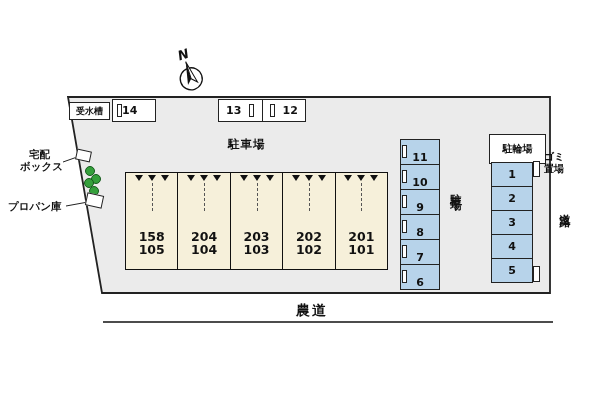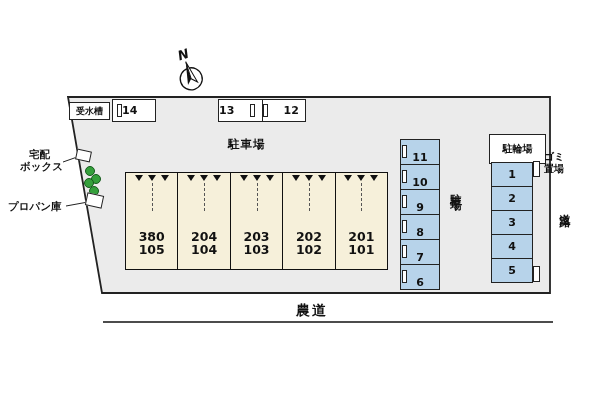--- a/index.html
+++ b/index.html
@@ -9,21 +9,21 @@
   svg{display:block;}
   .overlay{position:absolute;left:0;top:0;}
   .wbox{position:absolute;background:#fff;border:1.5px solid #222;display:flex;
         align-items:center;justify-content:center;box-sizing:border-box;}
   .lbl{position:absolute;font-weight:bold;white-space:nowrap;}
   .vtext{writing-mode:vertical-rl;text-orientation:upright;}
 
   
   .sp14{left:112px;top:99px;width:44px;height:23px;}
   .sp1312{left:218px;top:99px;width:88px;height:23px;padding:0;display:flex;align-items:stretch;}
-  .spcell{flex:1;display:flex;align-items:center;gap:16px;
+  .spcell{flex:1;display:flex;align-items:center;justify-content:center;gap:8px;
           font-size:11px;font-weight:bold;}
   .spcell.right{border-left:1.2px solid #222;}
   .meter{width:5px;height:13px;background:#fff;border:1px solid #222;box-sizing:border-box;}
   .sp14 .num,.spcell .num{font-size:11px;font-weight:bold;}
   .sp14{justify-content:flex-start;padding-left:4px;}
 
   
   .building{position:absolute;left:125px;top:172px;width:263px;height:98px;background:#f6f0da;
             border:1.6px solid #111;display:flex;box-sizing:border-box;}
   .unit{flex:1;position:relative;border-right:1.6px solid #111;}
@@ -112,21 +112,21 @@
 
   <div class="building">
     <div class="unit">
       <div class="tris">
           <span class="tri"></span>
           <span class="tri"></span>
           <span class="tri"></span>
         </div>
       <div class="dashline"></div>
       <div class="unum">
-        <div>380</div>
+        <div>158</div>
         <div>105</div>
       </div>
     </div>
     <div class="unit">
       <div class="tris">
           <span class="tri"></span>
           <span class="tri"></span>
           <span class="tri"></span>
         </div>
       <div class="dashline"></div>

